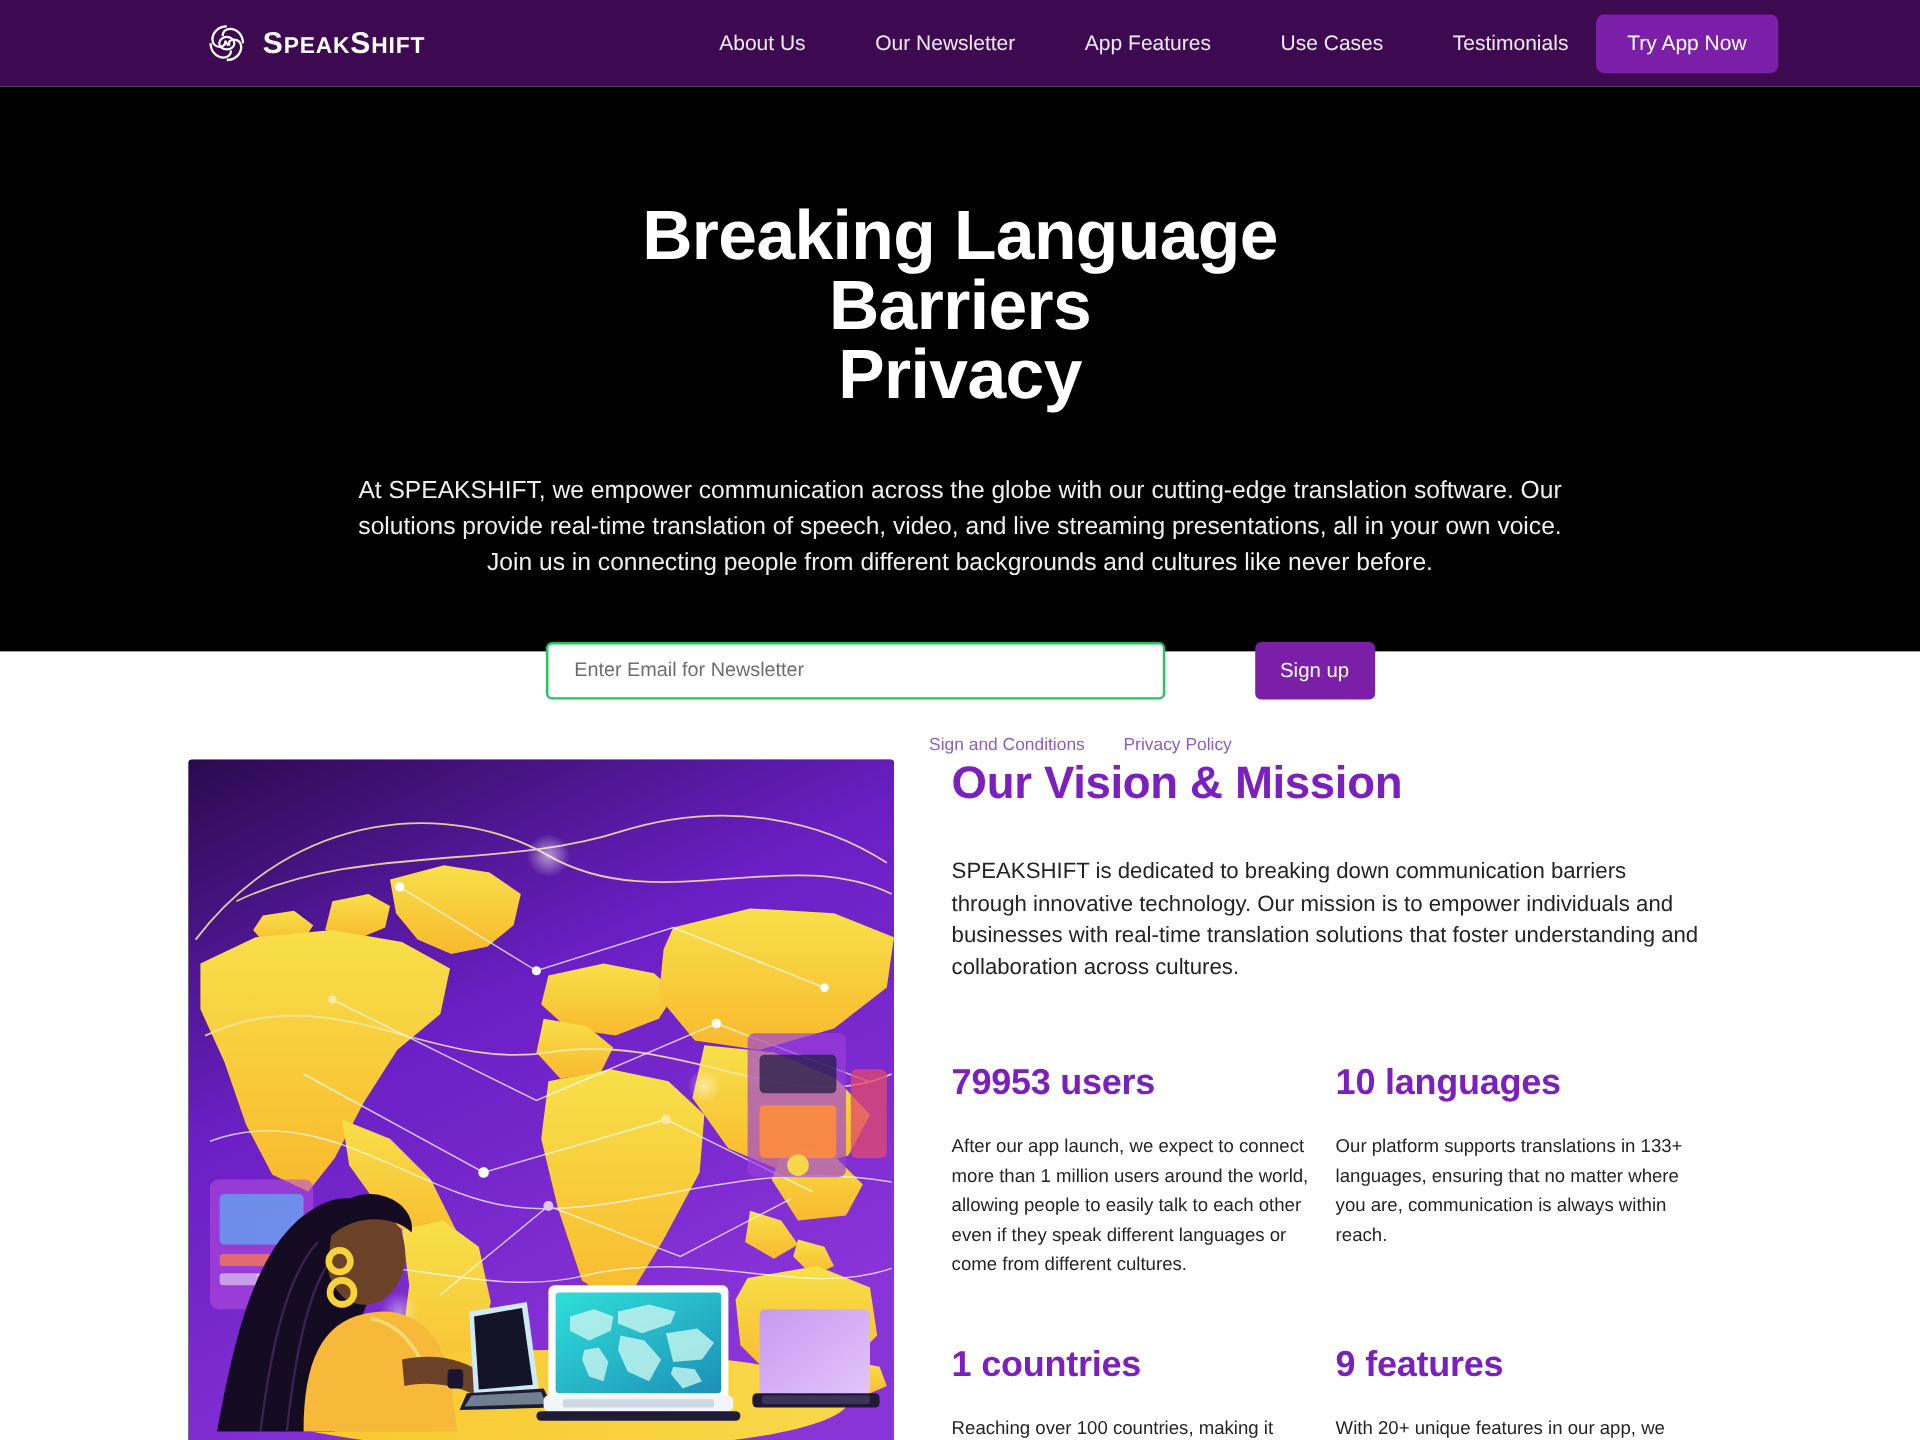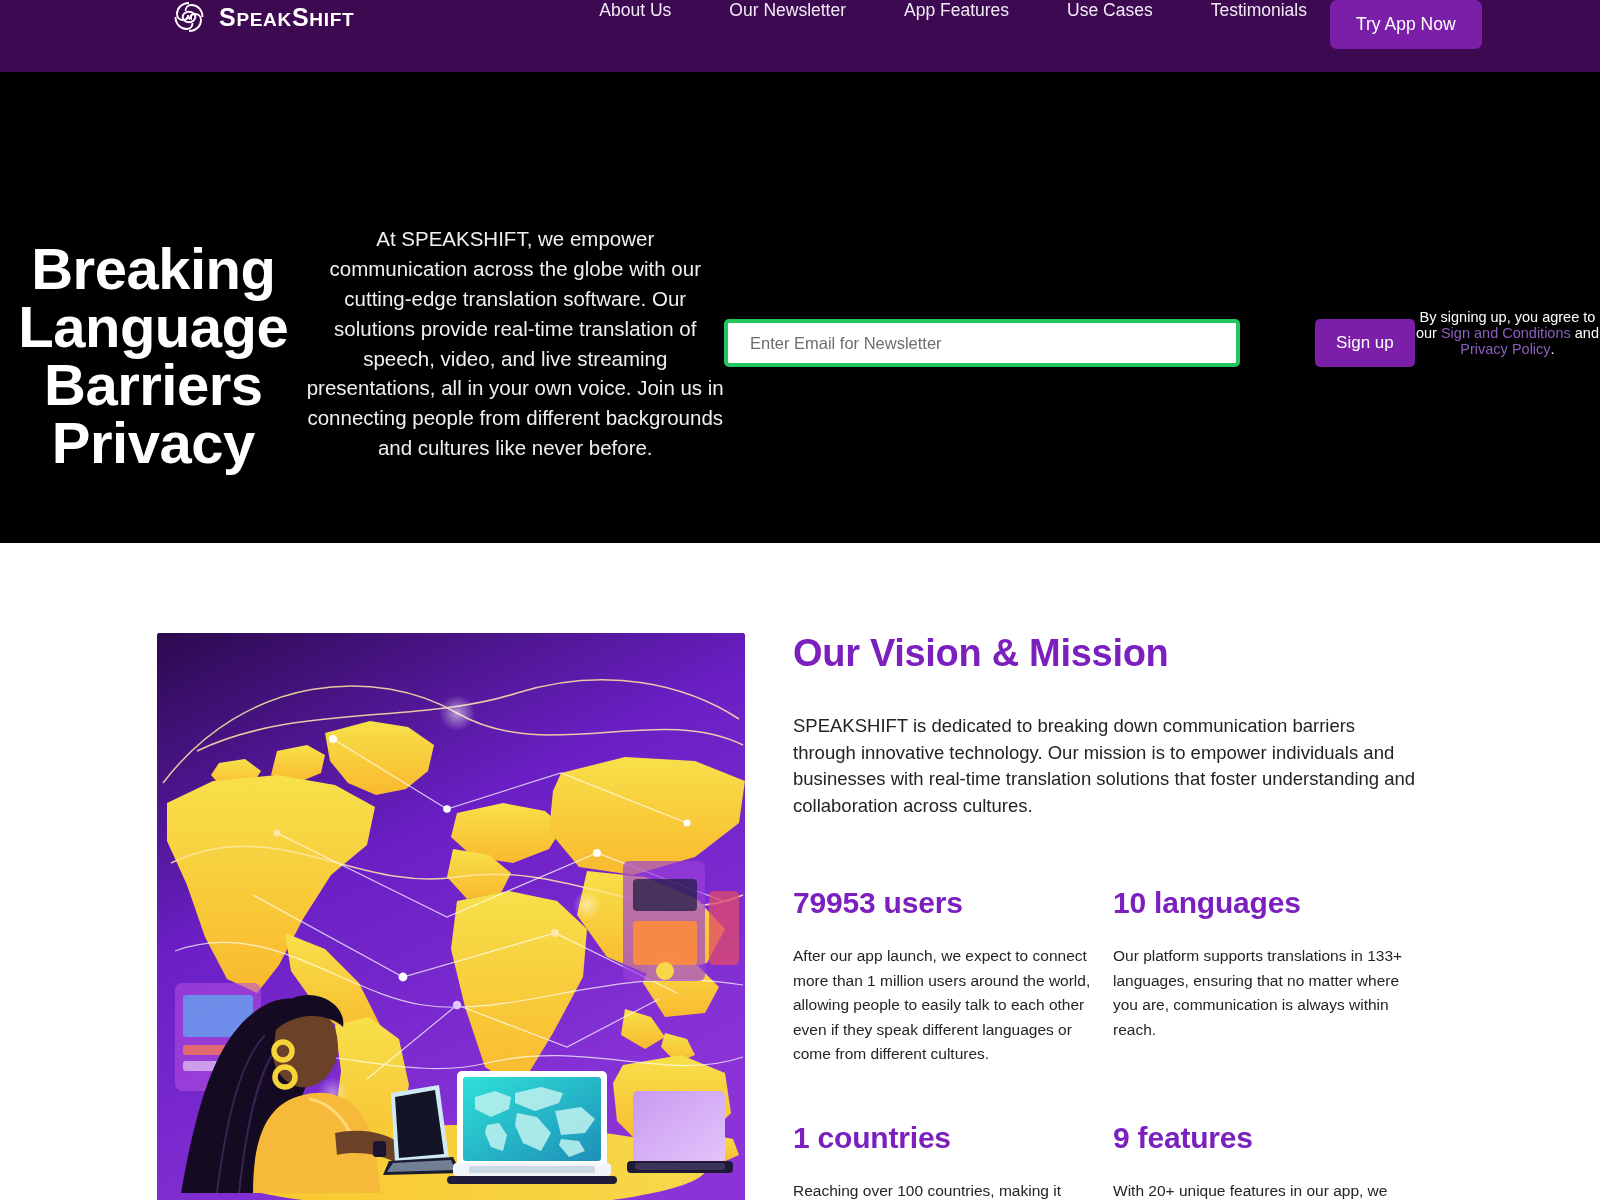--- a/index.html
+++ b/index.html
@@ -10,21 +10,21 @@
     background: #ffffff;
     font-family: "Liberation Sans", sans-serif;
     -webkit-font-smoothing: antialiased;
   }
 
   
   .site-header {
     height: 72px;
     background: #3d0a52;
     display: flex;
-    align-items: flex-start;
+    align-items: center;
     padding: 0 160px 0 172px;
     position: relative;
   }
   .brand {
     display: flex;
     align-items: center;
     gap: 13px;
     cursor: pointer;
   }
   .brand-mark {
@@ -71,21 +71,21 @@
     white-space: nowrap;
     font-family: inherit;
   }
 
   
   .hero {
     background: #000000;
     height: 471px;
     padding-top: 20px;
     display: flex;
-    flex-direction: row;
+    flex-direction: column;
     align-items: center;
   }
   .hero-title {
     color: #ffffff;
     font-size: 58px;
     line-height: 1.0;
     font-weight: 700;
     text-align: center;
     letter-spacing: -0.5px;
     max-width: 760px;
@@ -103,21 +103,21 @@
 
   .signup-row {
     display: flex;
     align-items: stretch;
     gap: 75px;
     margin-top: 51px;
   }
   .email-input {
     width: 516px;
     height: 48px;
-    border: 4px solid #22c55e;
+    border: 2px solid #22c55e;
     border-radius: 5px;
     background: #ffffff;
     font-size: 16.5px;
     color: #222;
     padding: 12px 22px;
     outline: none;
     font-family: inherit;
   }
   .email-input::placeholder { color: #6e6e6e; }
   .signup-btn {

